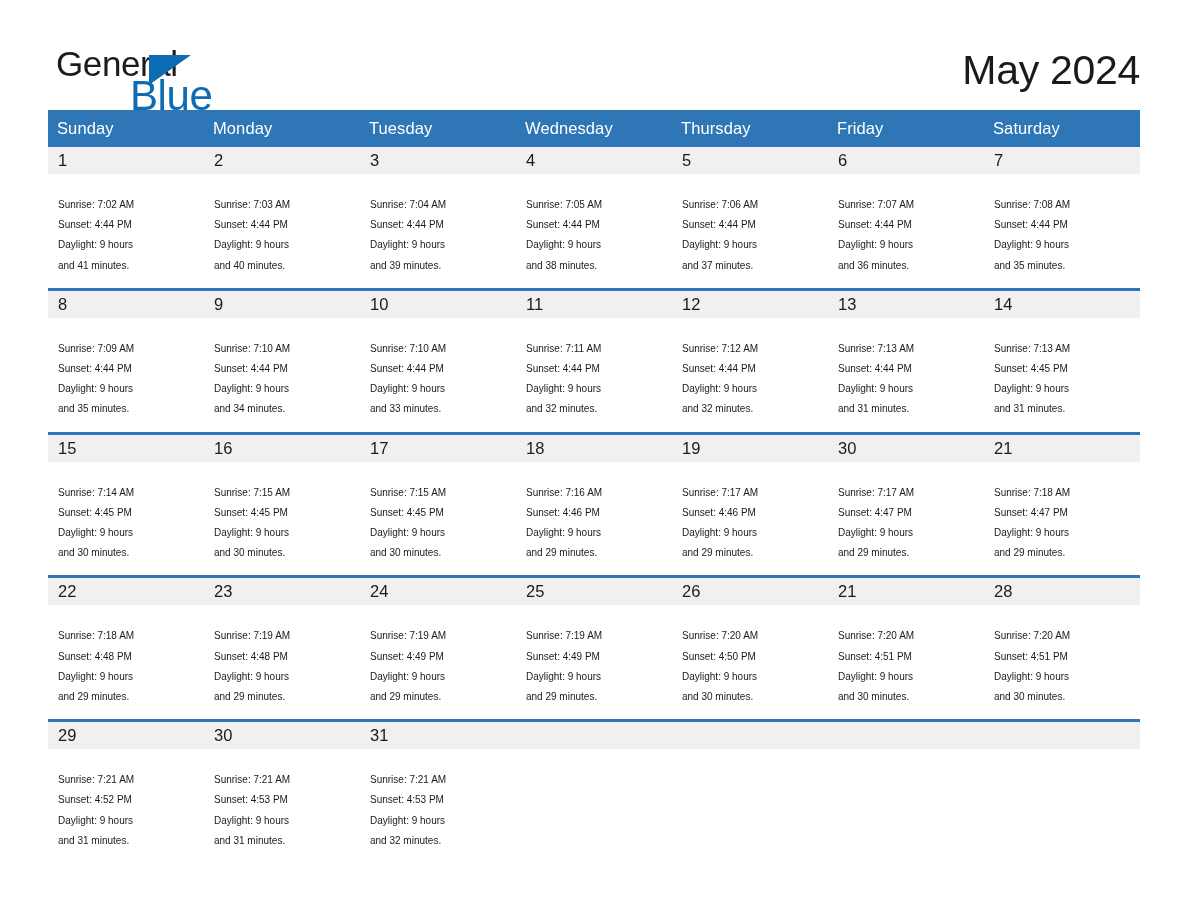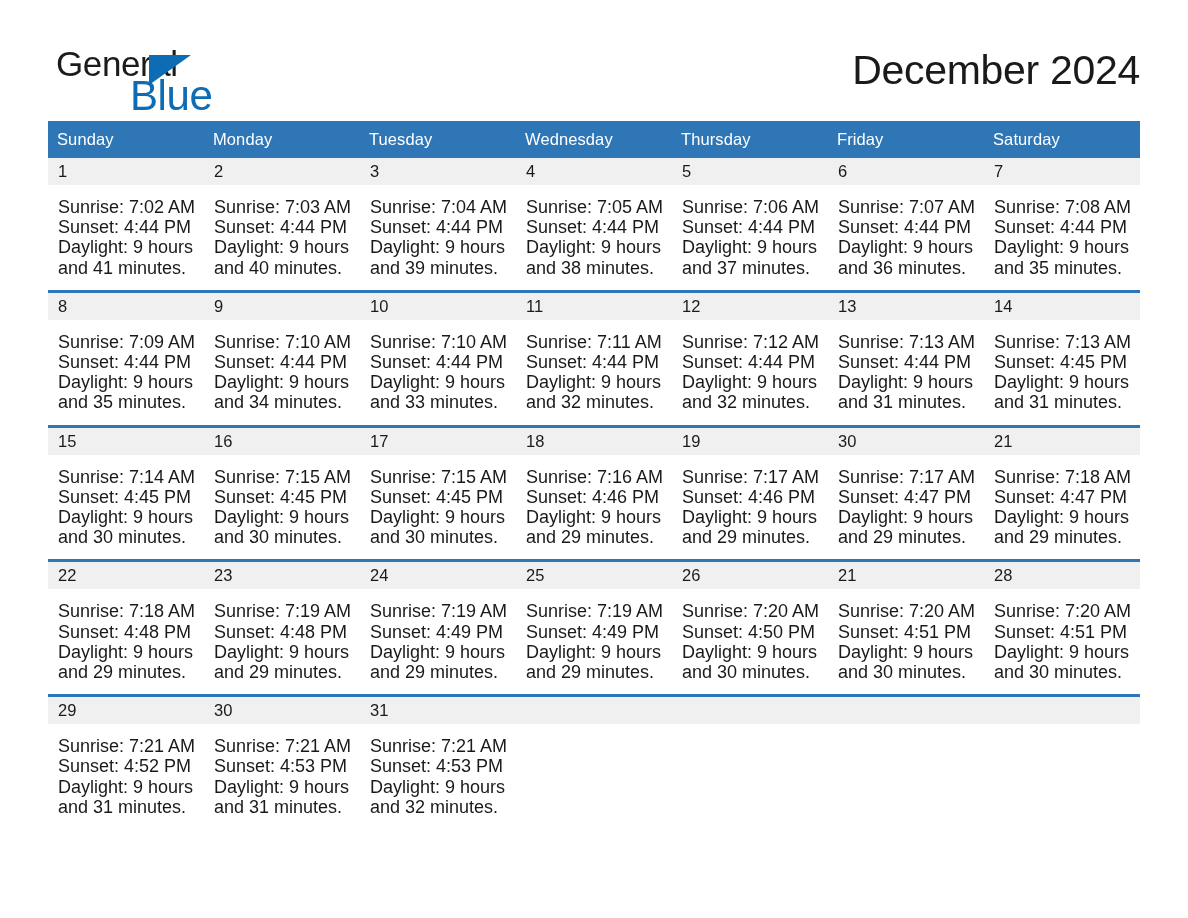--- a/index.html
+++ b/index.html
@@ -83,21 +83,20 @@
     font-weight: 400;
     color: #1a1a1a;
     line-height: 34px;
     margin-top: 6px;
     letter-spacing: -0.2px;
   }
 
   
   .calendar {
     width: 1092px;
-    margin-top: 11px;
   }
   .dow-row {
     display: grid;
     grid-template-columns: repeat(7, 1fr);
     background: #2e76b6;
   }
   .dow {
     color: #ffffff;
     font-size: 16.5px;
     line-height: 20px;
@@ -129,42 +128,42 @@
   }
   .daynum {
     font-size: 16.5px;
     line-height: 19px;
     color: #1a1a1a;
   }
   .daycell.empty .daynum-band {
     background: #f0f0f0;
   }
   .dayinfo {
-    padding: 12px 8px 0 10px;
-    font-size: 18px;
+    padding: 21px 8px 0 10px;
+    font-size: 10px;
     line-height: 20.2px;
     color: #1a1a1a;
     white-space: pre-line;
   }
 </style>
 </head>
 <body>
 
 <div class="page">
 
   <div class="topbar">
 
     <div class="brand">
       <span class="brand-general">General</span>
       <span class="brand-flag"></span>
       <span class="brand-blue">Blue</span>
     </div>
 
     <div class="titleblock">
-      <div class="cal-title">December 2024</div>
+      <div class="cal-title">May 2024</div>
     </div>
 
   </div>
 
   <div class="calendar">
     <div class="dow-row">
       <div class="dow">Sunday</div>
       <div class="dow">Monday</div>
       <div class="dow">Tuesday</div>
       <div class="dow">Wednesday</div>

